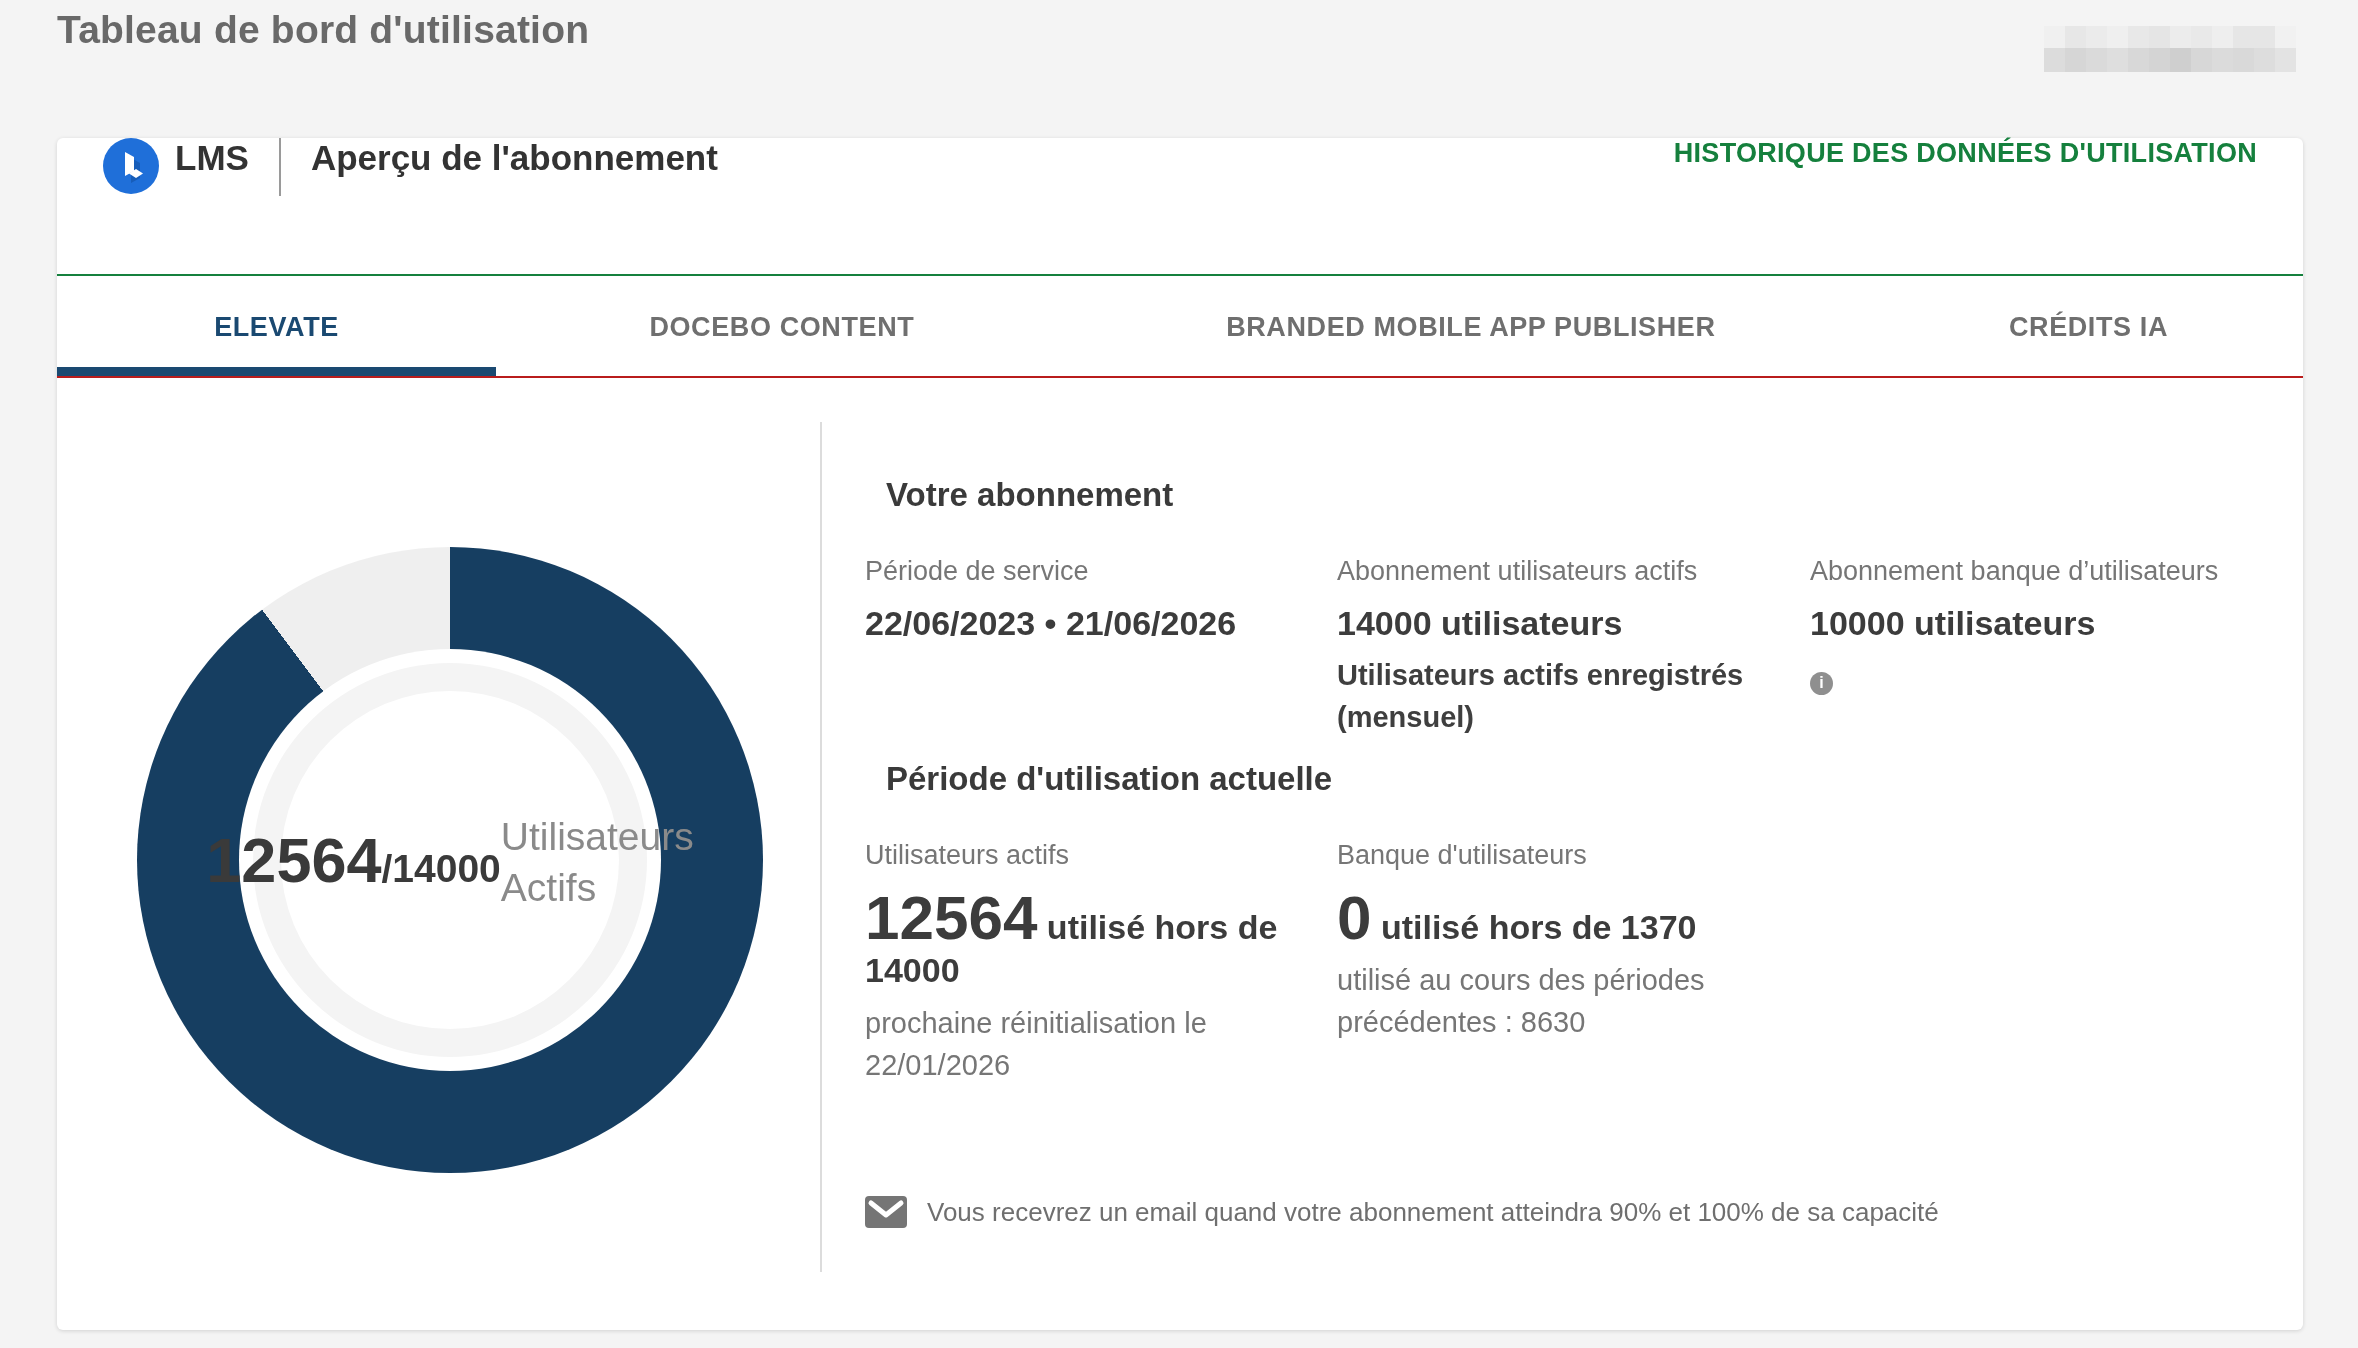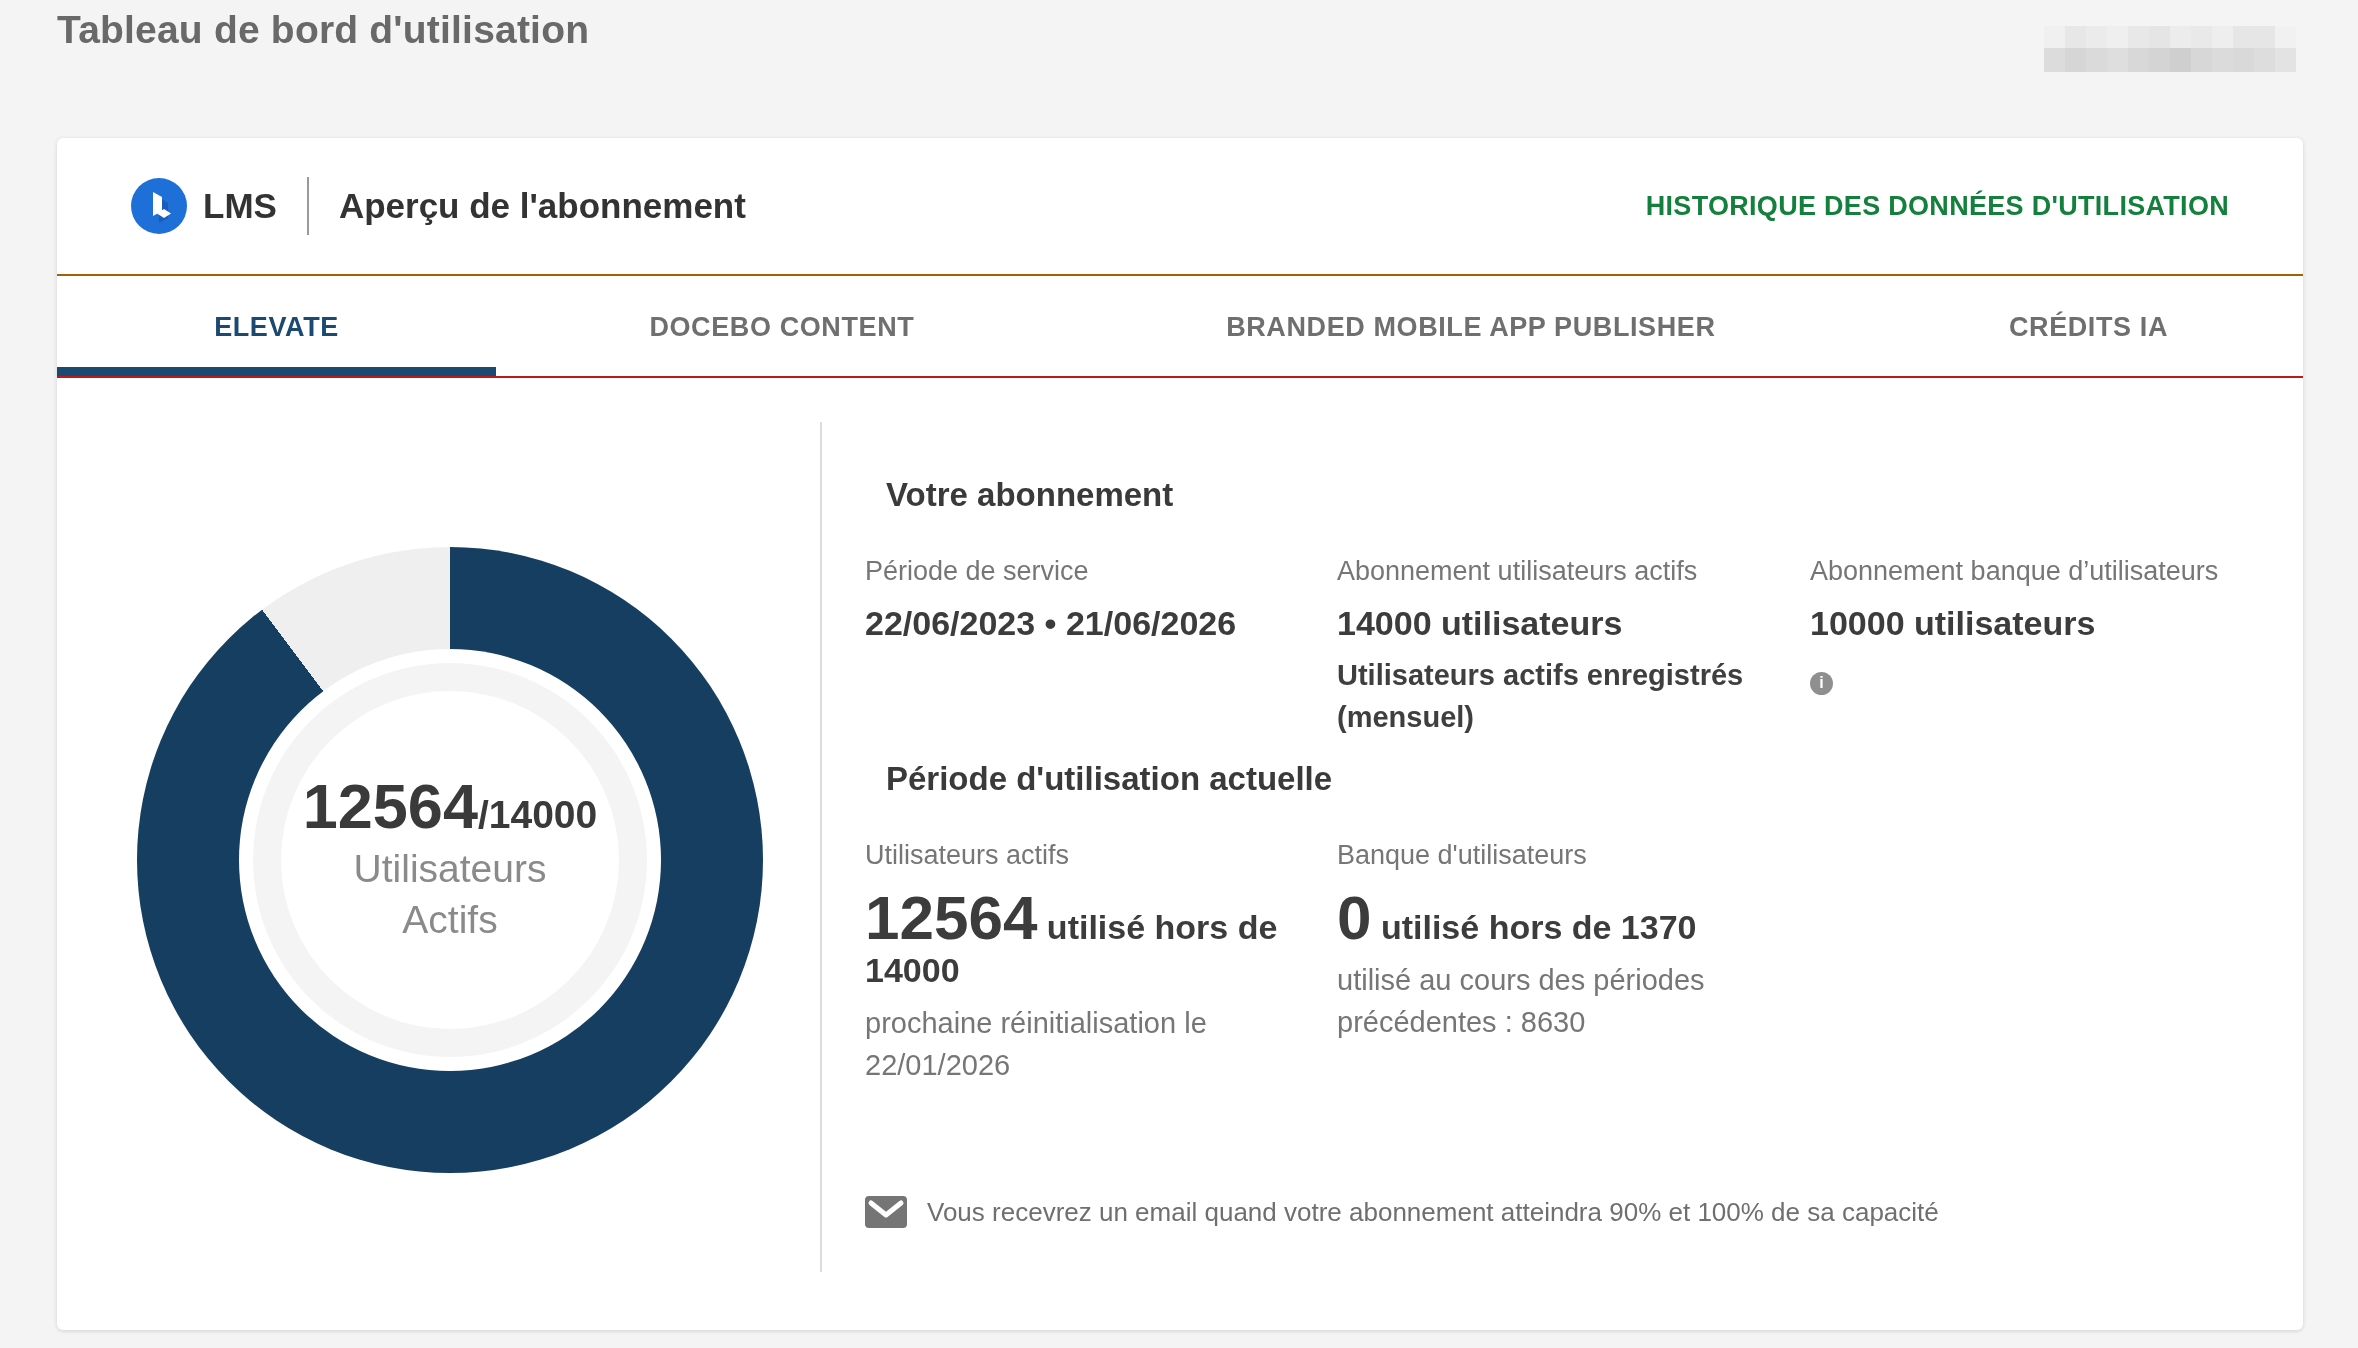--- a/index.html
+++ b/index.html
@@ -23,22 +23,22 @@
     background:linear-gradient(90deg,#dcdcdc 0 21px,#d6d6d6 21px 42px,#dadada 42px 63px,#dedede 63px 84px,#d8d8d8 84px 105px,#d4d4d4 105px 126px,#cfcfcf 126px 147px,#d7d7d7 147px 168px,#dbdbdb 168px 189px,#d9d9d9 189px 210px,#dddddd 210px 231px,#e3e3e3 231px 252px);}
 
   
   .card{
     position:absolute;left:57px;top:138px;width:2246px;height:1192px;
     background:#ffffff;border-radius:6px;
     box-shadow:0 1px 4px rgba(0,0,0,.14);
   }
   .card-header{
     position:absolute;left:0;top:0;right:0;height:138px;
-    display:flex;align-items:center;padding:0 74px;box-sizing:border-box;
-    border-bottom:2px solid #a16207;
+    display:flex;padding:0 46px;box-sizing:border-box;
+    border-bottom:2px solid #15803d;
   }
   .logo{width:56px;height:56px;flex:0 0 56px;}
   .logo-text{font-size:35px;font-weight:700;color:#333;margin-left:16px;}
   .header-divider{width:2px;height:58px;background:#9a9a9a;margin:0 30px;}
   .header-title{font-size:35px;font-weight:600;color:#333;}
   .history-link{
     margin-left:auto;font-size:27px;font-weight:700;color:#15803d;
     letter-spacing:.3px;text-decoration:none;cursor:pointer;
   }
 
@@ -71,21 +71,21 @@
     position:absolute;left:50%;top:50%;transform:translate(-50%,-50%);
     width:422px;height:422px;border-radius:50%;background:#fff;
     display:flex;align-items:center;justify-content:center;
   }
   .donut-grayring{
     width:394px;height:394px;border-radius:50%;background:#f4f4f4;
     display:flex;align-items:center;justify-content:center;
   }
   .donut-center{
     width:338px;height:338px;border-radius:50%;background:#fff;
-    display:flex;flex-direction:column;align-items:center;justify-content:center;text-align:center;
+    display:flex;flex-direction:row;align-items:center;justify-content:center;text-align:left;
   }
   .donut-value{font-size:63px;font-weight:700;color:#3a3a3a;line-height:1;}
   .donut-total{font-size:39px;font-weight:700;color:#3a3a3a;}
   .donut-label{font-size:39px;color:#8a8a8a;line-height:1.3;margin-top:6px;}
 
   
   .section-heading{position:absolute;left:829px;font-size:33px;font-weight:700;color:#3a3a3a;text-align:center;}
   .h-sub{top:98px;}
   .h-cur{top:382px;}
   .grid-row{position:absolute;left:808px;display:grid;}

